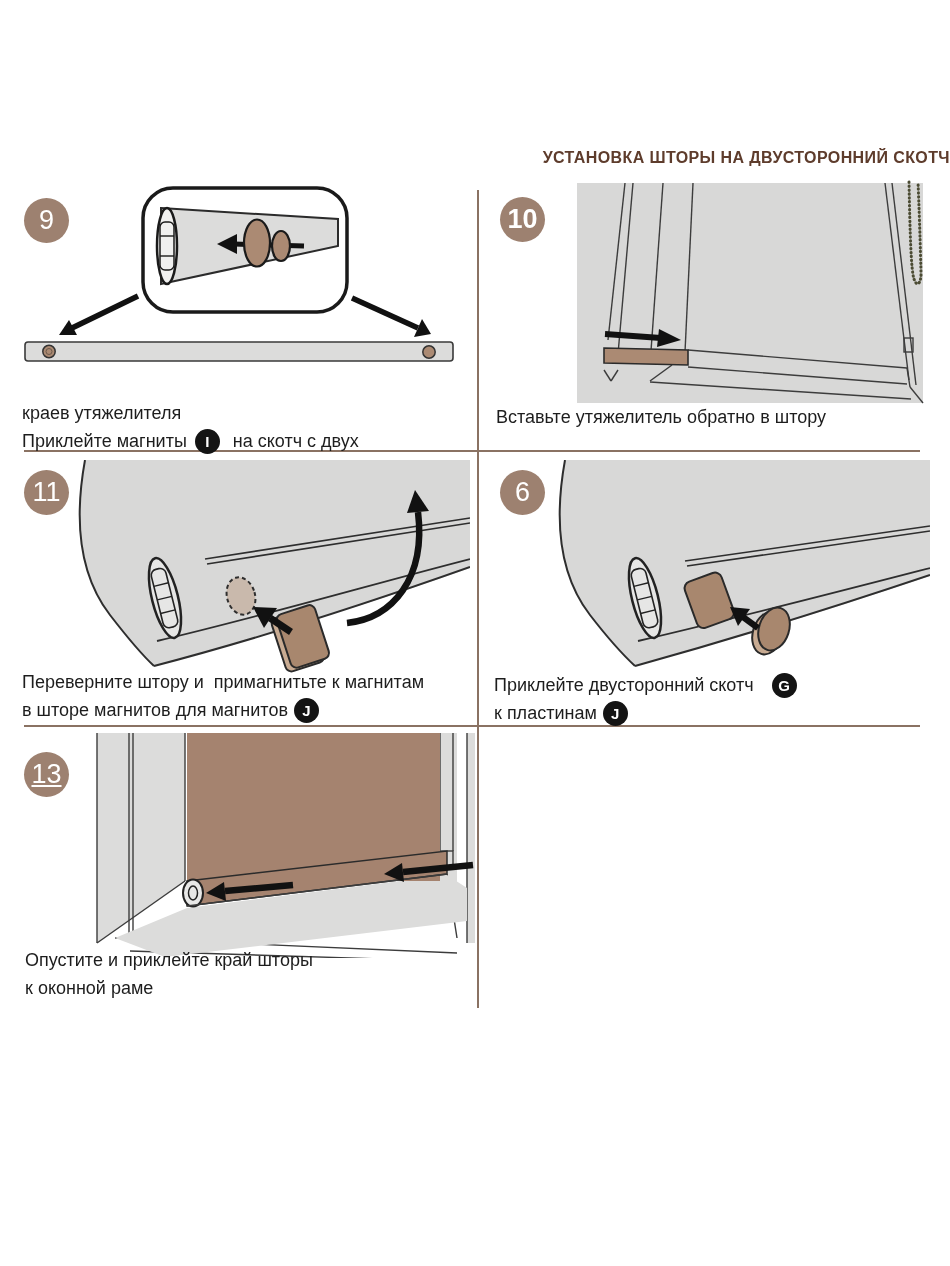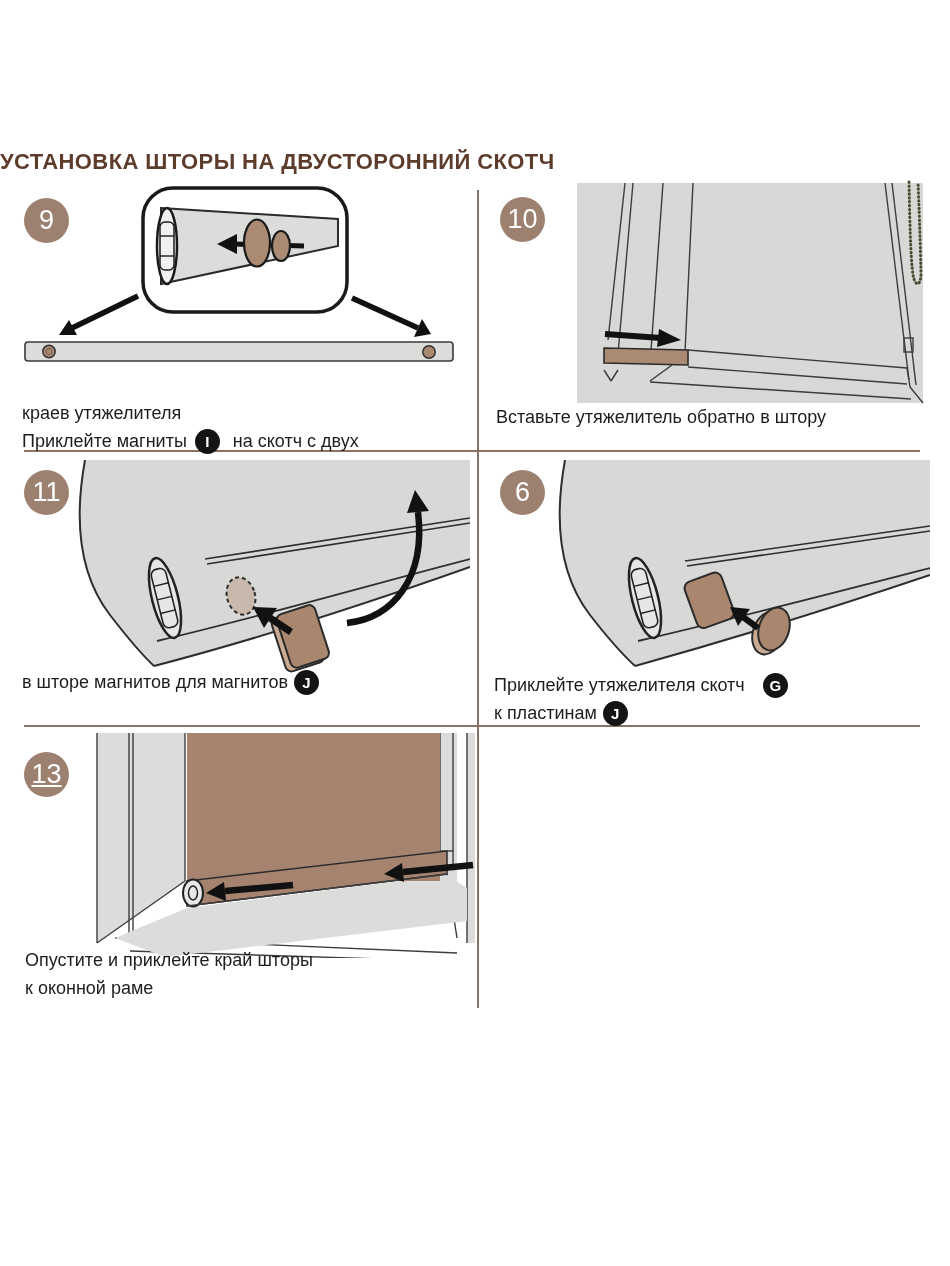--- a/index.html
+++ b/index.html
@@ -1,19 +1,19 @@
 <!DOCTYPE html>
 <html><head>
 <meta charset="utf-8">
 <style>
   html,body{margin:0;padding:0;background:#ffffff;}
   .page{position:relative;width:950px;height:1266px;background:#ffffff;
         font-family:"Liberation Sans","DejaVu Sans",sans-serif;overflow:hidden;}
-  .title{position:absolute;top:149px;left:0;width:100%;margin:0;text-align:left;
-         font-size:22px;font-weight:600;letter-spacing:.4px;color:#5e3c2c;}
+  .title{position:absolute;top:149px;left:0;width:100%;margin:0;text-align:right;
+         font-size:16px;font-weight:600;letter-spacing:.4px;color:#5e3c2c;}
   .divider{position:absolute;background:#8a7263;}
   .divider.v{left:477px;top:190px;width:2px;height:818px;}
   .divider.h1{left:24px;top:450px;width:896px;height:2px;}
   .divider.h2{left:24px;top:725px;width:896px;height:2px;}
   .step-badge{position:absolute;width:45px;height:45px;border-radius:50%;background:#9d8170;
               color:#fff;display:flex;align-items:center;justify-content:center;
               font-size:27px;font-weight:400;}
   .caption{position:absolute;font-size:18px;color:#1d1d1d;}
   .cap-line{display:flex;align-items:center;height:28px;white-space:pre;}
   .letter-badge{display:inline-flex;width:25px;height:25px;border-radius:50%;background:#141414;
@@ -63,21 +63,21 @@
 
   <div class="caption" style="left:22px;top:399px;">
     <div class="cap-line"><span>краев утяжелителя</span></div>
     <div class="cap-line">
       <span>Приклейте магниты</span>
       <span class="letter-badge">I</span>
       <span> на скотч с двух</span>
     </div>
   </div>
 
-  <div class="step-badge" style="left:500px;top:197px;">10</div>
+  <div class="step-badge" style="left:500px;top:197px;font-weight:bold;">10</div>
 
   <svg class="illus" style="left:575px;top:178px;" width="350" height="227" viewBox="0 0 350 227">
     <rect x="2" y="5" width="346" height="220" fill="#d8d8d7"></rect>
     <g stroke="#3c3c3c" stroke-width="1.4" fill="none">
       <line x1="50" y1="5" x2="33" y2="162"></line>
       <line x1="58" y1="5" x2="43" y2="176"></line>
       <line x1="88" y1="5" x2="76" y2="173"></line>
       <line x1="118" y1="5" x2="110" y2="174"></line>
       <line x1="310" y1="5" x2="334" y2="202"></line>
       <line x1="317" y1="5" x2="341" y2="207"></line>
@@ -130,20 +130,21 @@
       <line x1="231" y1="172" x2="210" y2="158" stroke="#111" stroke-width="7"></line>
       <polygon points="193,147 217,148 204,168" fill="#111"></polygon>
     </g>
     <g>
       <path d="M 287,163 C 333,158 366,118 358,52" fill="none" stroke="#111" stroke-width="6.5"></path>
       <polygon points="355,30 369,51 347,53" fill="#111"></polygon>
     </g>
   </svg>
 
   <div class="caption" style="left:22px;top:668px;">
+    <div class="cap-line"><span>Переверните штору и  примагнитьте к магнитам</span></div>
     <div class="cap-line">
       <span>в шторе магнитов для магнитов</span>
       <span class="letter-badge tight">J</span>
     </div>
   </div>
 
   <div class="step-badge" style="left:500px;top:470px;">6</div>
 
   <svg class="illus" style="left:545px;top:460px;" width="385" height="216" viewBox="0 0 385 216">
     <path d="M 20,0 C 10,55 12,112 45,155 C 62,177 76,193 90,206 C 180,182 290,148 385,116 L 385,0 Z" fill="#d8d8d7"></path>
@@ -167,21 +168,21 @@
       <ellipse cx="229" cy="169" rx="15" ry="22" transform="rotate(18 229 169)" fill="#a8876e" stroke="#2a2a2a" stroke-width="2"></ellipse>
     </g>
     <g>
       <line x1="213" y1="168" x2="198" y2="157" stroke="#111" stroke-width="6.5"></line>
       <polygon points="185,147 205,149 193,166" fill="#111"></polygon>
     </g>
   </svg>
 
   <div class="caption" style="left:494px;top:671px;">
     <div class="cap-line">
-      <span>Приклейте утяжелителя скотч</span>
+      <span>Приклейте двусторонний скотч</span>
       <span class="letter-badge wide">G</span>
     </div>
     <div class="cap-line">
       <span>к пластинам</span>
       <span class="letter-badge tight">J</span>
     </div>
   </div>
 
   <div class="step-badge" style="left:24px;top:752px;text-decoration:underline;">13</div>
 

